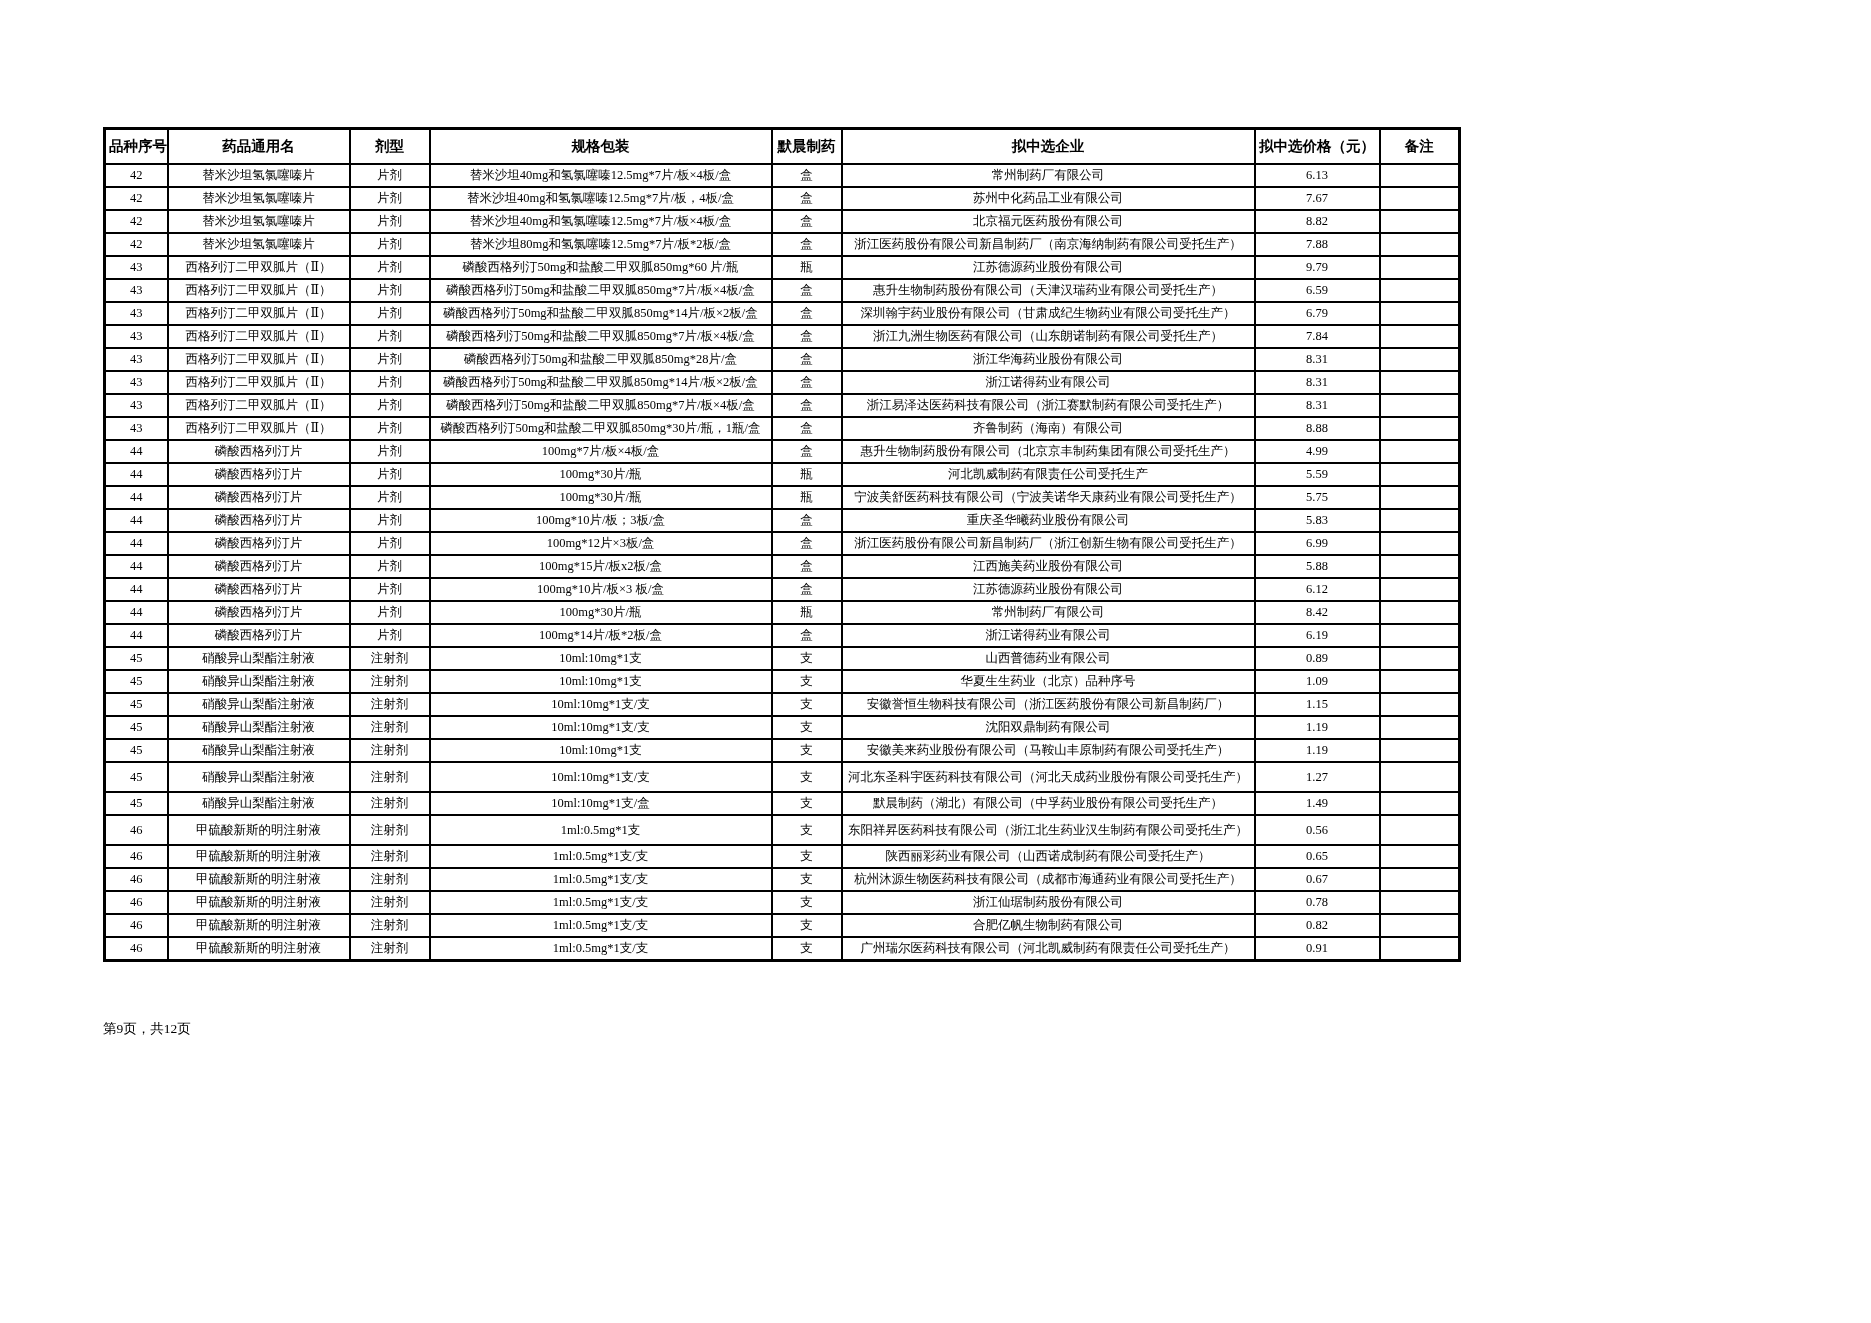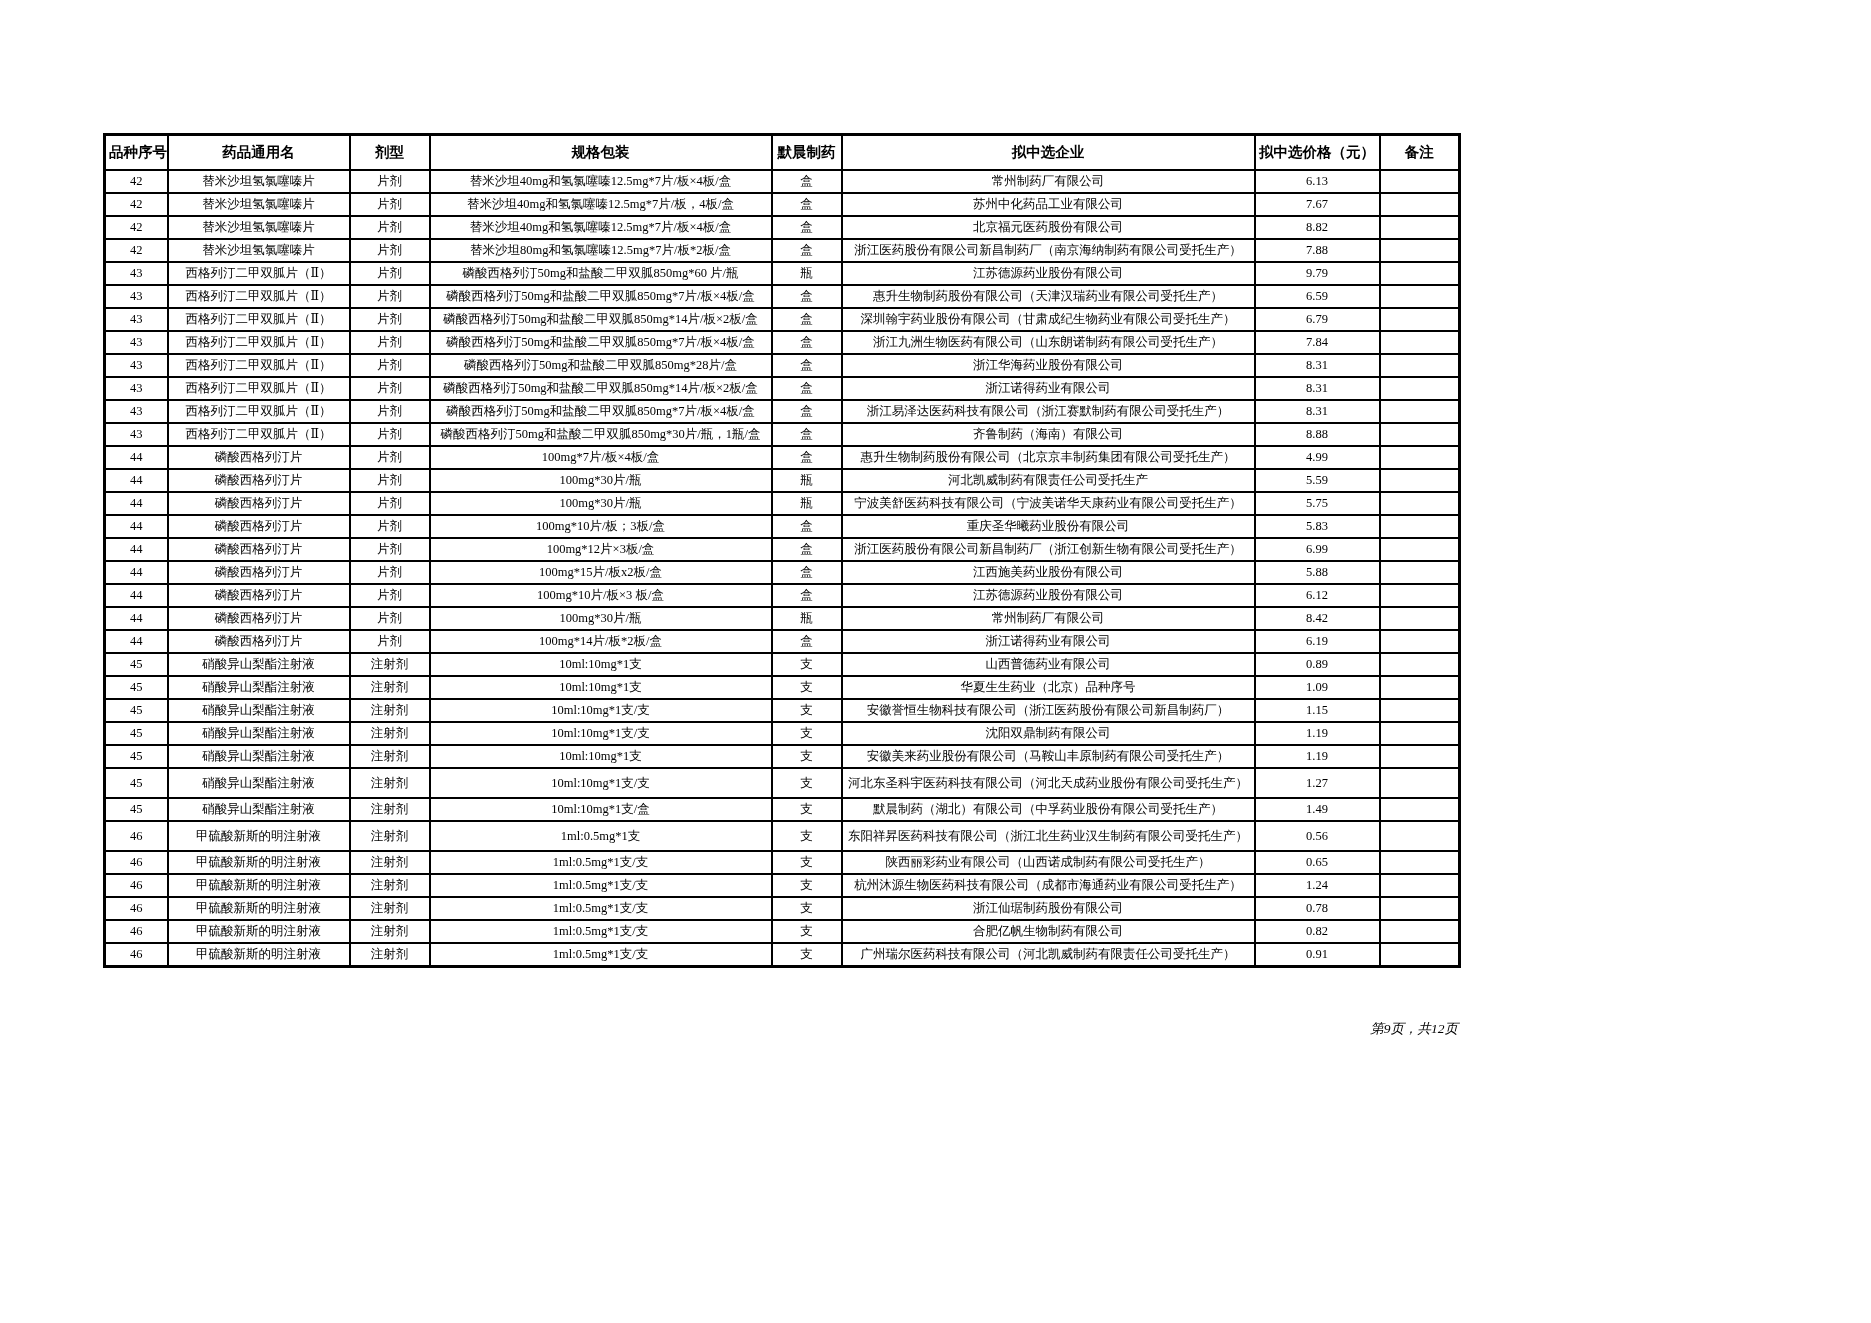--- a/index.html
+++ b/index.html
@@ -10,21 +10,21 @@
   body {
     width: 1871px;
     height: 1323px;
     position: relative;
     font-family: "Liberation Serif", "DejaVu Serif", serif;
     color: #000;
   }
   .sheet {
     position: absolute;
     left: 103px;
-    top: 133px;
+    top: 127px;
     width: 1355px;
     border-radius: 23px;
   }
   table.price-table {
     width: 100%;
     border-collapse: collapse;
     table-layout: fixed;
     border: 3px solid #000;
   }
   table.price-table th,
@@ -47,23 +47,22 @@
     font-weight: normal;
   }
   table.price-table tbody tr.tall td {
     height: 26px;
   }
   .page-footer {
     position: absolute;
     left: 103px;
     top: 1020px;
     width: 1355px;
-    text-align: right;
+    text-align: left;
     font-size: 13.5px;
-    font-style: italic;
   }
   col.c-seq    { width: 63px;  }
   col.c-name   { width: 182px; }
   col.c-form   { width: 80px;  }
   col.c-spec   { width: 342px; }
   col.c-unit   { width: 70px;  }
   col.c-comp   { width: 413px; }
   col.c-price  { width: 125px; }
   col.c-remark { width: 80px;  }
 </style>
@@ -395,21 +394,21 @@
           <td>0.65</td>
           <td></td>
         </tr>
         <tr>
           <td>46</td>
           <td>甲硫酸新斯的明注射液</td>
           <td>注射剂</td>
           <td>1ml:0.5mg*1支/支</td>
           <td>支</td>
           <td>杭州沐源生物医药科技有限公司（成都市海通药业有限公司受托生产）</td>
-          <td>1.24</td>
+          <td>0.67</td>
           <td></td>
         </tr>
         <tr>
           <td>46</td>
           <td>甲硫酸新斯的明注射液</td>
           <td>注射剂</td>
           <td>1ml:0.5mg*1支/支</td>
           <td>支</td>
           <td>浙江仙琚制药股份有限公司</td>
           <td>0.78</td>

